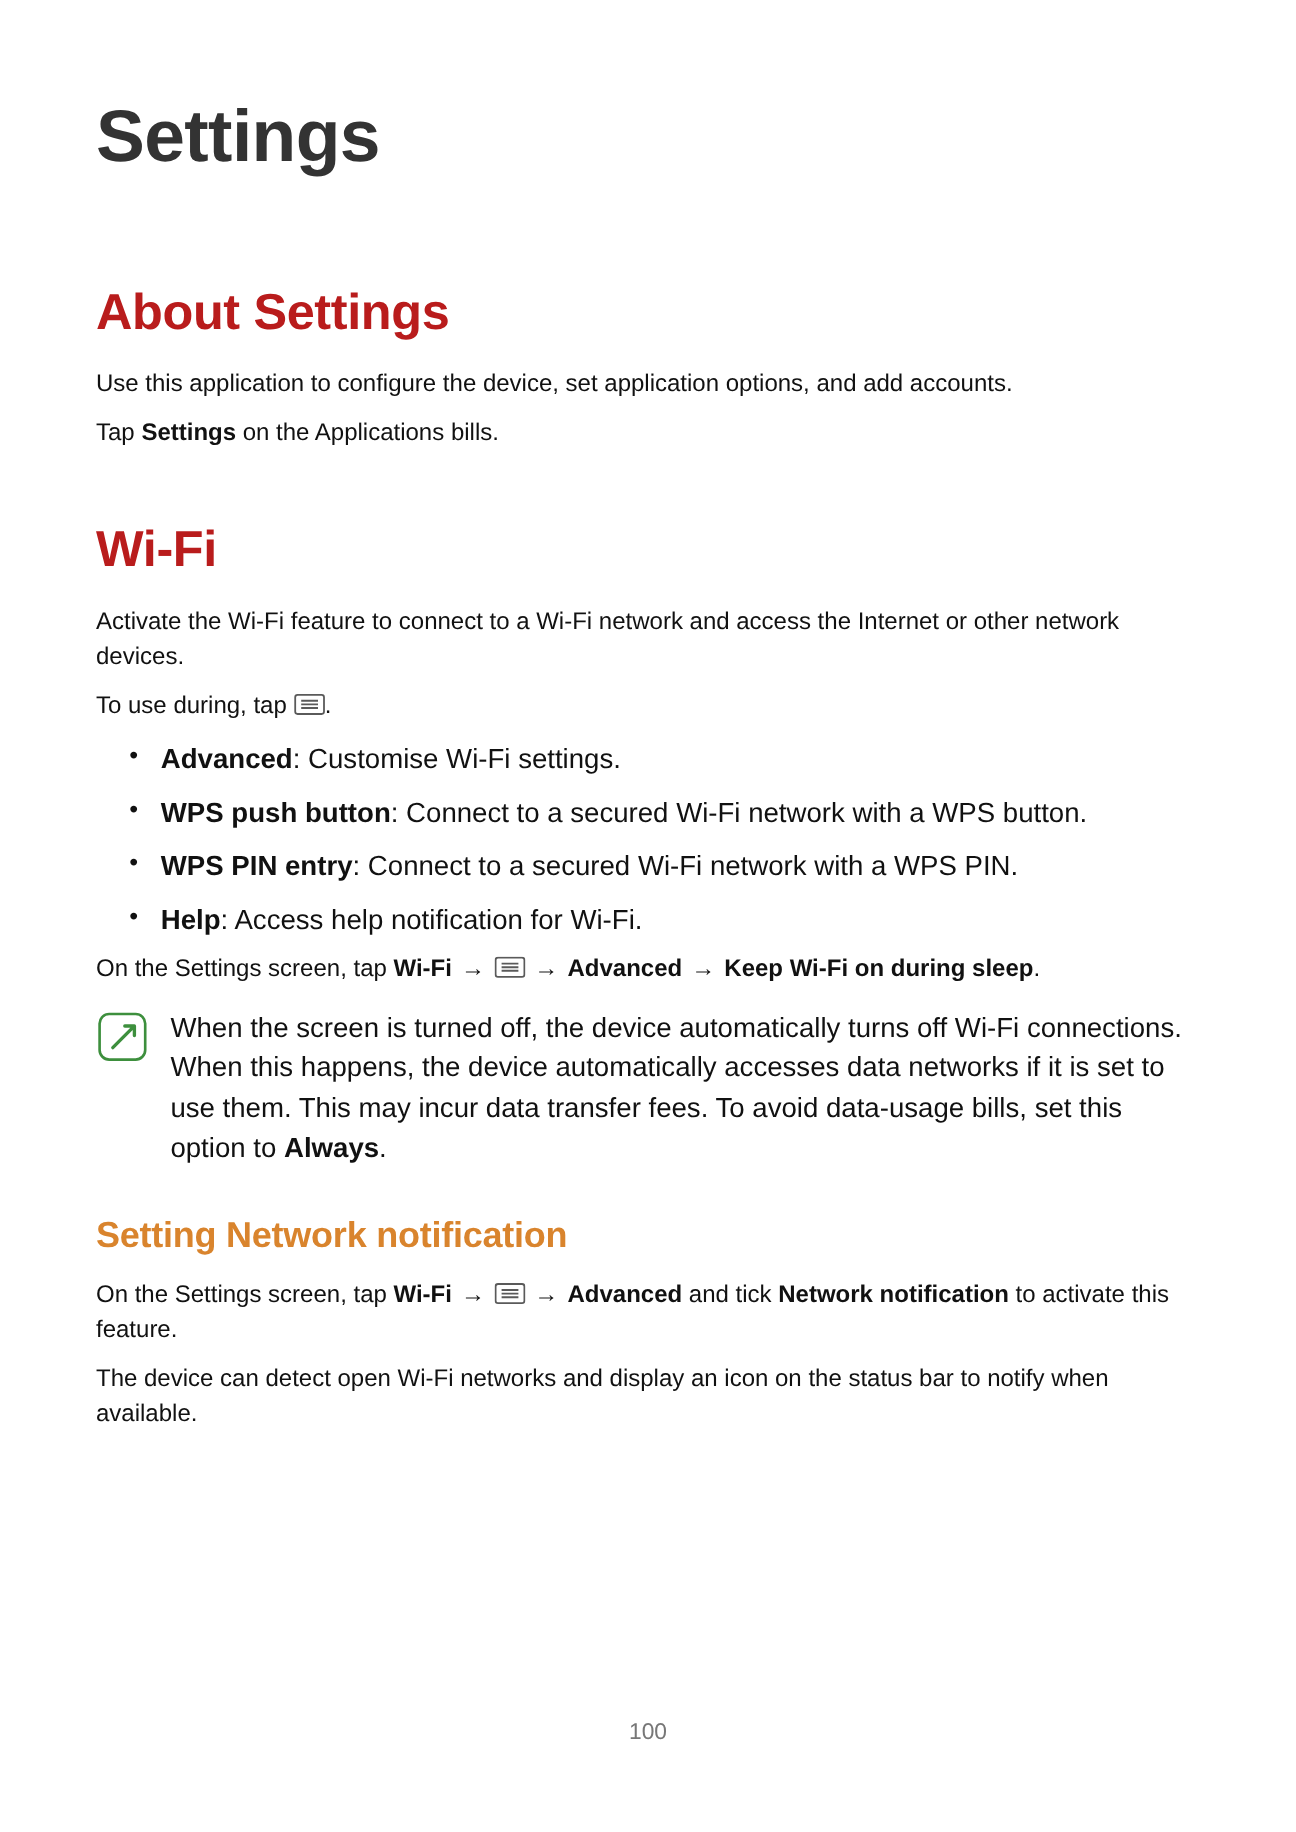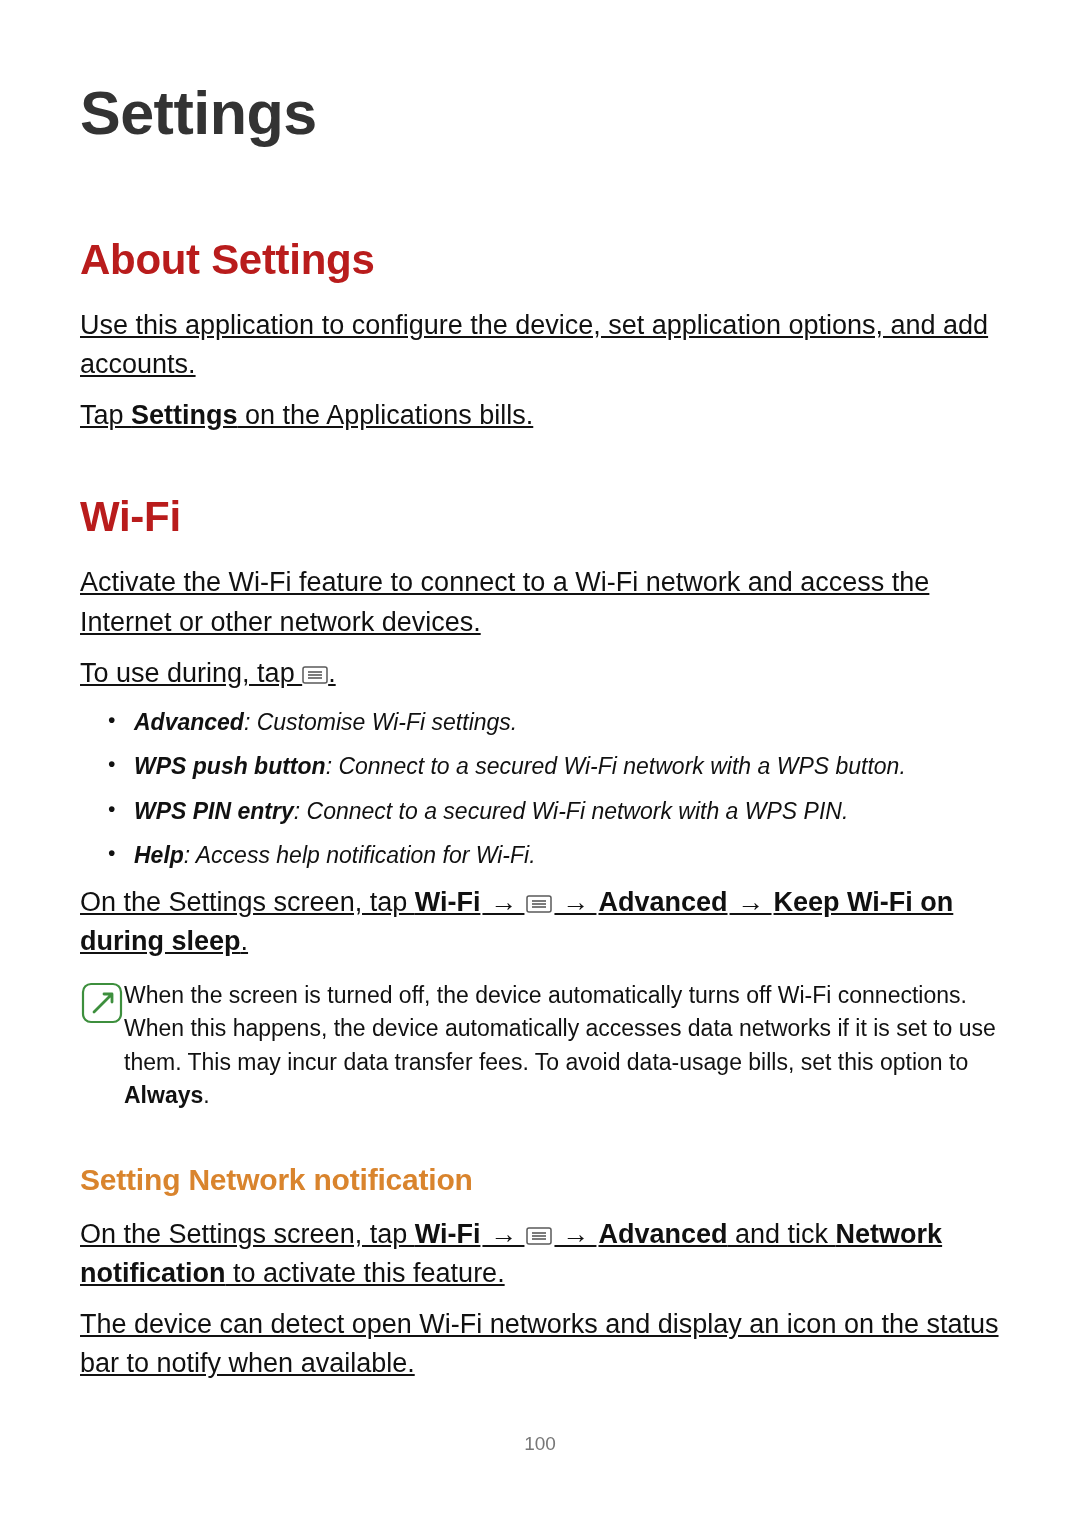--- a/index.html
+++ b/index.html
@@ -34,58 +34,57 @@
     }
     .h3 {
       font-size: 30px;
       font-weight: 700;
       color: #d9842d;
       margin-bottom: 18px;
       margin-top: 40px;
       letter-spacing: -0.2px;
     }
     .body-text {
-      font-size: 27px;
+      font-size: 20px;
       line-height: 1.45;
       color: #111111;
       margin-bottom: 12px;
-      text-decoration: underline;
     }
     .bold {
       font-weight: 700;
     }
     .section-gap {
       margin-top: 58px;
     }
     ul.option-list {
       list-style: none;
       padding-left: 34px;
       margin-top: 6px;
     }
     ul.option-list li {
       font-size: 23px;
       line-height: 1.5;
       color: #111111;
       position: relative;
       padding-left: 20px;
       margin-bottom: 10px;
-      font-style: italic;
     }
     ul.option-list li::before {
       content: "•";
       position: absolute;
       left: -6px;
       top: 0;
       font-weight: 700;
       font-size: 20px;
     }
     .note-block {
       display: flex;
       align-items: flex-start;
       margin-top: 18px;
+      gap: 18px;
     }
     .note-icon {
       flex: 0 0 44px;
       height: 44px;
       margin-top: 2px;
     }
     .note-text {
       flex: 1;
       font-size: 23px;
       line-height: 1.45;
@@ -157,21 +156,21 @@
       <svg viewBox="0 0 44 44" xmlns="http://www.w3.org/2000/svg">
         <rect x="3" y="3" width="38" height="38" rx="8" fill="none" stroke="#3d8f3d" stroke-width="2.2"></rect>
         <path d="M 14 31 L 30 15 M 24 13 L 32 13 L 32 21" fill="none" stroke="#3d8f3d" stroke-width="2.8" stroke-linecap="round" stroke-linejoin="round"></path>
       </svg>
     </div>
     <div class="note-text">
       <span>When the screen is turned off, the device automatically turns off Wi-Fi connections. When this happens, the device automatically accesses data networks if it is set to use them. This may incur data transfer fees. To avoid data-usage bills, set this option to </span><span class="bold">Always</span><span>.</span>
     </div>
   </div>
 
-  <h3 class="h3" style="margin-top:50px">Setting Network notification</h3>
+  <h3 class="h3" style="margin-top:40px">Setting Network notification</h3>
   <p class="body-text">
     <span>On the Settings screen, tap </span><span class="bold">Wi-Fi</span><span class="arrow"> → </span><span class="inline-icon"><svg viewBox="0 0 26 18" xmlns="http://www.w3.org/2000/svg">
           <rect x="1" y="1" width="24" height="16" rx="2" fill="none" stroke="#5a5a5a" stroke-width="1.5"></rect>
           <line x1="6" y1="6" x2="20" y2="6" stroke="#5a5a5a" stroke-width="1.6"></line>
           <line x1="6" y1="9" x2="20" y2="9" stroke="#5a5a5a" stroke-width="1.6"></line>
           <line x1="6" y1="12" x2="20" y2="12" stroke="#5a5a5a" stroke-width="1.6"></line>
         </svg></span><span class="arrow"> → </span><span class="bold">Advanced</span><span> and tick </span><span class="bold">Network notification</span><span> to activate this feature.</span>
   </p>
   <p class="body-text">The device can detect open Wi-Fi networks and display an icon on the status bar to notify when available.</p>
 

